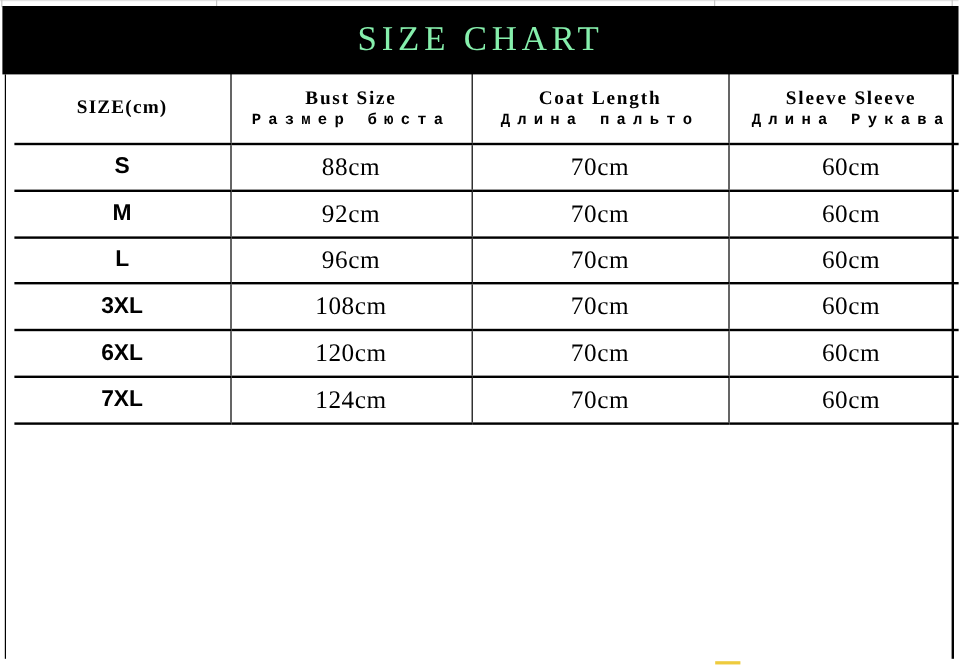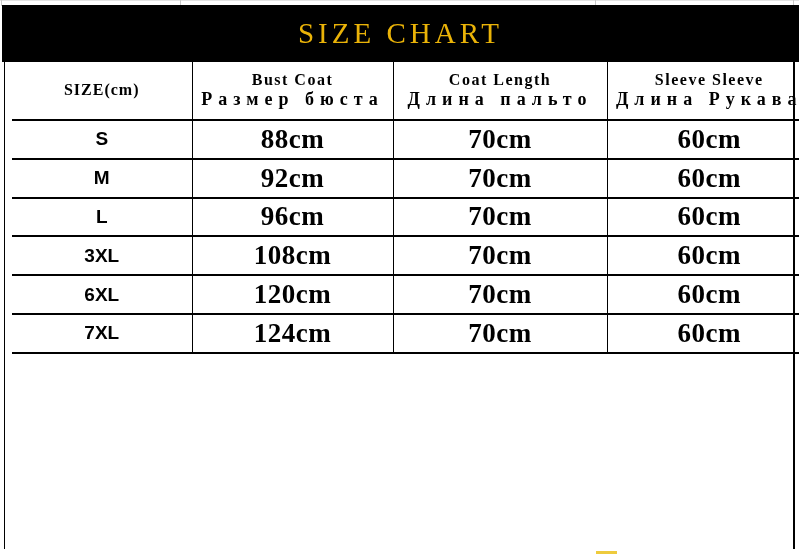--- a/index.html
+++ b/index.html
@@ -51,31 +51,31 @@
   thead tr { height: 59px; }
   tbody tr { height: 38.8px; }
   .hdr-en {
     display: block;
     font-family: "Liberation Serif", "DejaVu Serif", serif;
     font-weight: bold; font-size: 16px; letter-spacing: 1.5px;
     line-height: 1.2; color: #000000;
   }
   .hdr-ru {
     display: block;
-    font-family: Liberation Serif, serif;
-    font-weight: bold; font-size: 18px; letter-spacing: 6px;
+    font-family: Liberation Mono, monospace;
+    font-weight: bold; font-size: 13px; letter-spacing: 6px;
     line-height: 1.2; color: #000000;
   }
   td.size-cell {
     font-family: "Liberation Sans", "DejaVu Sans", sans-serif;
     font-weight: bold; font-size: 19px; color: #000000;
   }
   td.val-cell {
     font-family: "Liberation Serif", "DejaVu Serif", serif;
-    font-weight: bold; font-size: 27px; letter-spacing: 0.5px; color: #000000;
+    font-weight: normal; font-size: 21px; letter-spacing: 0.5px; color: #000000;
   }
   
   .vline {
     position: absolute; top: 62px; width: 1.5px; height: 487px;
     background: #000000;
   }
   .vline.left  { left: 3.5px; }
   .vline.right { left: 793px; }
   
   .yellow-mark {
@@ -87,37 +87,37 @@
 
 <div class="page">
 
   <div class="top-hairline"></div>
   <i class="vtick" style="left:1px"></i>
   <i class="vtick" style="left:180px"></i>
   <i class="vtick" style="left:595px"></i>
   <i class="vtick" style="left:793px"></i>
 
   <header class="title-bar" style="background: rgb(0, 0, 0);">
-    <h1 style="color: #eab308;">SIZE CHART</h1>
+    <h1 style="color: #86efac;">SIZE CHART</h1>
   </header>
 
   <table class="size-table">
     <colgroup>
       <col style="width:180px">
         <col style="width:201px">
         <col style="width:214px">
         <col style="width:204px">
     </colgroup>
     <thead>
       <tr>
         <th>
           <span class="hdr-en" style="letter-spacing:1px">SIZE(cm)</span>
         </th>
         <th>
-          <span class="hdr-en">Bust Coat</span>
+          <span class="hdr-en">Bust Size</span>
           <span class="hdr-ru">Размер бюста</span>
         </th>
         <th>
           <span class="hdr-en">Coat Length</span>
           <span class="hdr-ru">Длина пальто</span>
         </th>
         <th>
           <span class="hdr-en">Sleeve Sleeve</span>
           <span class="hdr-ru">Длина Рукава</span>
         </th>

